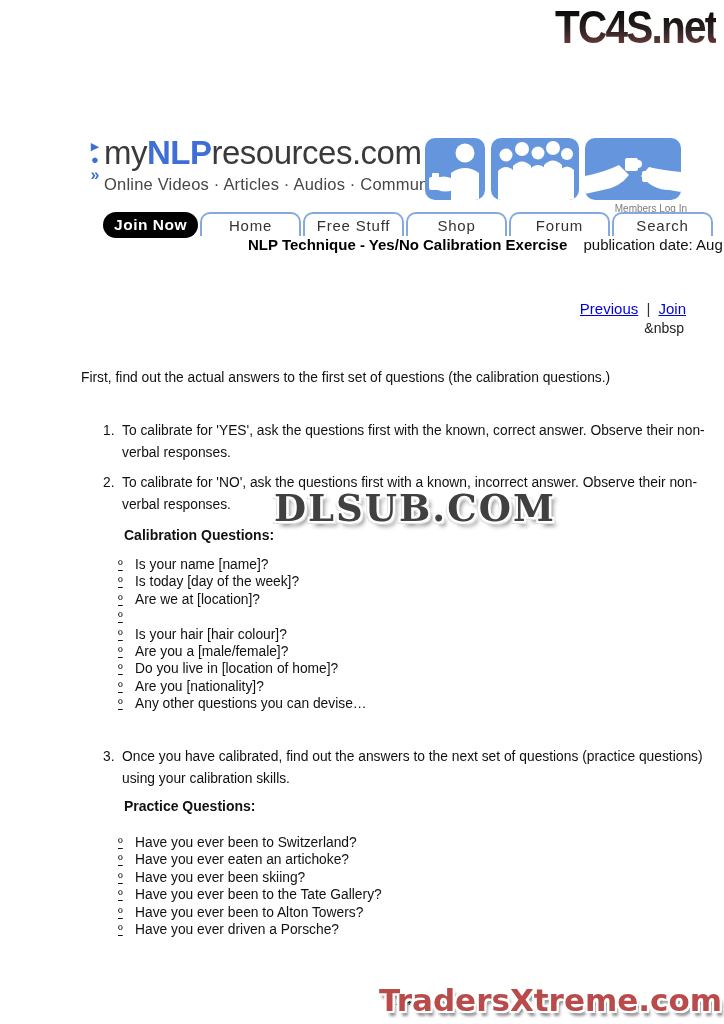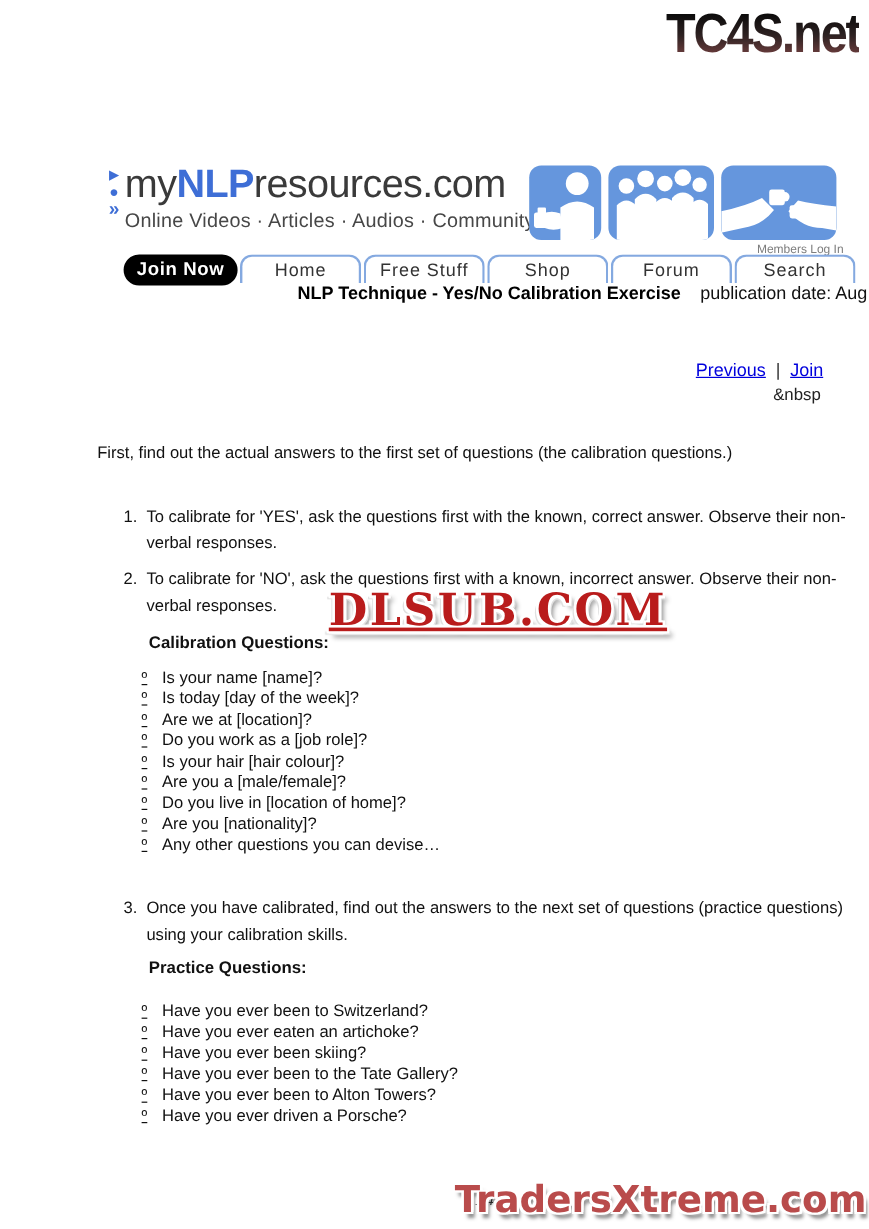--- a/index.html
+++ b/index.html
@@ -17,21 +17,21 @@
   
   .header{position:absolute;left:38px;top:136px;width:650px;}
   .logo{display:flex;align-items:flex-start;cursor:pointer;}
   .logo-icon{display:flex;flex-direction:column;align-items:center;color:#3e6ed6;
              width:18px;margin-top:5px;line-height:1;gap:1px;}
   .gi-play{font-size:11px;} .gi-dot{font-size:13px;} .gi-chev{font-size:16px;font-weight:bold;}
   .logo-word{font-size:33px;letter-spacing:-.5px;color:#3a3a3a;line-height:1;}
   .logo-word .hl{color:#3e6ed6;font-weight:bold;}
   .tagline{font-size:16.5px;color:#474747;margin-top:6px;letter-spacing:.2px;}
 
-  .tiles{position:absolute;left:355px;top:2px;width:262px;}
+  .tiles{position:absolute;left:339px;top:2px;width:262px;}
   .tile-row{display:flex;gap:6px;}
   .tile{background:#6596dd;border-radius:10px;height:62px;overflow:hidden;
         display:flex;align-items:flex-end;justify-content:center;}
   .t1{width:60px;} .t2{width:88px;} .t3{width:96px;}
   .members{text-align:right;font-size:10px;color:#7d7d7d;margin-top:3px;cursor:pointer;}
 
   
   .nav{position:absolute;left:55px;top:212px;display:flex;align-items:flex-start;}
   .join{width:95px;height:26px;background:#000;color:#fff;border-radius:13px;
         font-weight:bold;font-size:15.5px;letter-spacing:.5px;
@@ -63,25 +63,25 @@
   #calib-heading{top:527px;} #practice-heading{top:798px;}
 
   .qlist{position:absolute;left:70px;margin:0;padding:0;list-style:none;}
   #calib-list{top:556px;} #practice-list{top:834px;}
   .qlist li{display:flex;gap:9px;font-size:13.8px;line-height:17.4px;}
   .bullet{width:8px;flex:none;text-decoration:underline;font-size:13px;}
 
   
   .dlsub{position:absolute;left:226px;top:486px;z-index:6;
          font-family:"DejaVu Serif", serif;font-weight:bold;font-size:37px;
-         letter-spacing:2px;color:#b91c1c;white-space:nowrap;
+         letter-spacing:2px;color:#404040;white-space:nowrap;
          text-shadow:-2px -2px 0 #fff,0 -2px 0 #fff,2px -2px 0 #fff,
                      -2px 0 0 #fff,2px 0 0 #fff,
                      -2px 2px 0 #fff,0 2px 0 #fff,2px 2px 0 #fff,
-                     -3px 3px 0 #e0e0e0,3px 3px 0 #e0e0e0,4px 5px 4px rgba(0,0,0,.45);text-decoration:underline;}
+                     -3px 3px 0 #e0e0e0,3px 3px 0 #e0e0e0,4px 5px 4px rgba(0,0,0,.45);}
   .traders{position:absolute;right:2px;top:982px;z-index:6;
            font-family:"DejaVu Sans", sans-serif;font-weight:bold;font-size:31px;
            color:#b94b4b;white-space:nowrap;
            text-shadow:-2px -2px 0 #fff,0 -2px 0 #fff,2px -2px 0 #fff,
                        -2px 0 0 #fff,2px 0 0 #fff,
                        -2px 2px 0 #fff,0 2px 0 #fff,2px 2px 0 #fff,
                        3px 5px 3px rgba(50,50,50,.55);}
   .page-num{position:absolute;left:348px;top:995px;font-size:11px;font-style:italic;color:#222;}
 </style>
 </head>
@@ -194,21 +194,20 @@
     <li>
         <span class="bullet">º</span>
         <span>Is today [day of the week]?</span>
       </li>
     <li>
         <span class="bullet">º</span>
         <span>Are we at [location]?</span>
       </li>
     <li>
         <span class="bullet">º</span>
-        <span>Do you work as a [job role]?</span>
       </li>
     <li>
         <span class="bullet">º</span>
         <span>Is your hair [hair colour]?</span>
       </li>
     <li>
         <span class="bullet">º</span>
         <span>Are you a [male/female]?</span>
       </li>
     <li>

